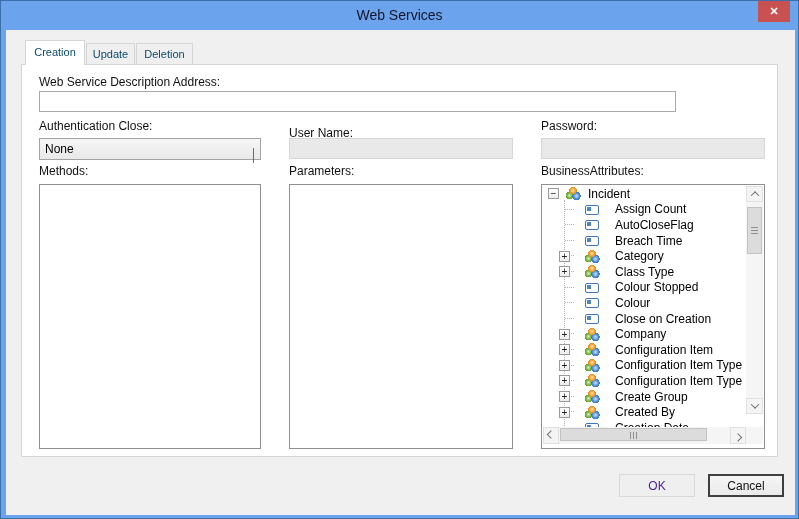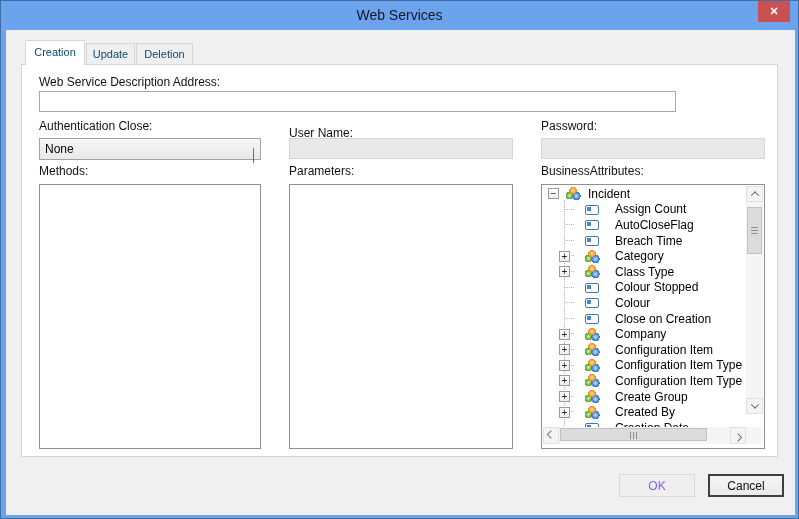--- a/index.html
+++ b/index.html
@@ -103,21 +103,21 @@
   .vthumb::after { content:""; position:absolute; left:3px; top:19px; width:7px; height:8px;
             background:repeating-linear-gradient(to bottom,#8f8f8f 0 1px,transparent 1px 3px); }
   .hthumb { position:absolute; left:17px; top:1px; width:147px; height:13px;
             background:#dcdcdc; border:1px solid #c2c2c2; cursor:pointer; }
   .hthumb::after { content:""; position:absolute; top:3px; left:69px; width:8px; height:7px;
             background:repeating-linear-gradient(to right,#8f8f8f 0 1px,transparent 1px 3px); }
   .sb-corner { position:absolute; right:1px; top:242px; width:17px; height:17px; background:#f5f5f5; }
   
   .btn { position:absolute; top:444px; width:76px; height:23px; font-size:12px;
          text-align:center; font-family:"Liberation Sans", sans-serif; }
-  .ok-btn { left:613px; background:#efefef; border:1px solid #d8d8d8; color:#8b5cf6; }
+  .ok-btn { left:613px; background:#efefef; border:1px solid #d8d8d8; color:#4c1d95; }
   .cancel-btn { left:702px; background:linear-gradient(#f5f5f5,#eaeaea);
                 border:2px solid #3f3f3f; color:#0f0f0f; cursor:pointer; }
 </style>
 </head>
 <body>
 
 <div class="window">
 
   <div class="titlebar">
     <span class="title">Web Services</span>

